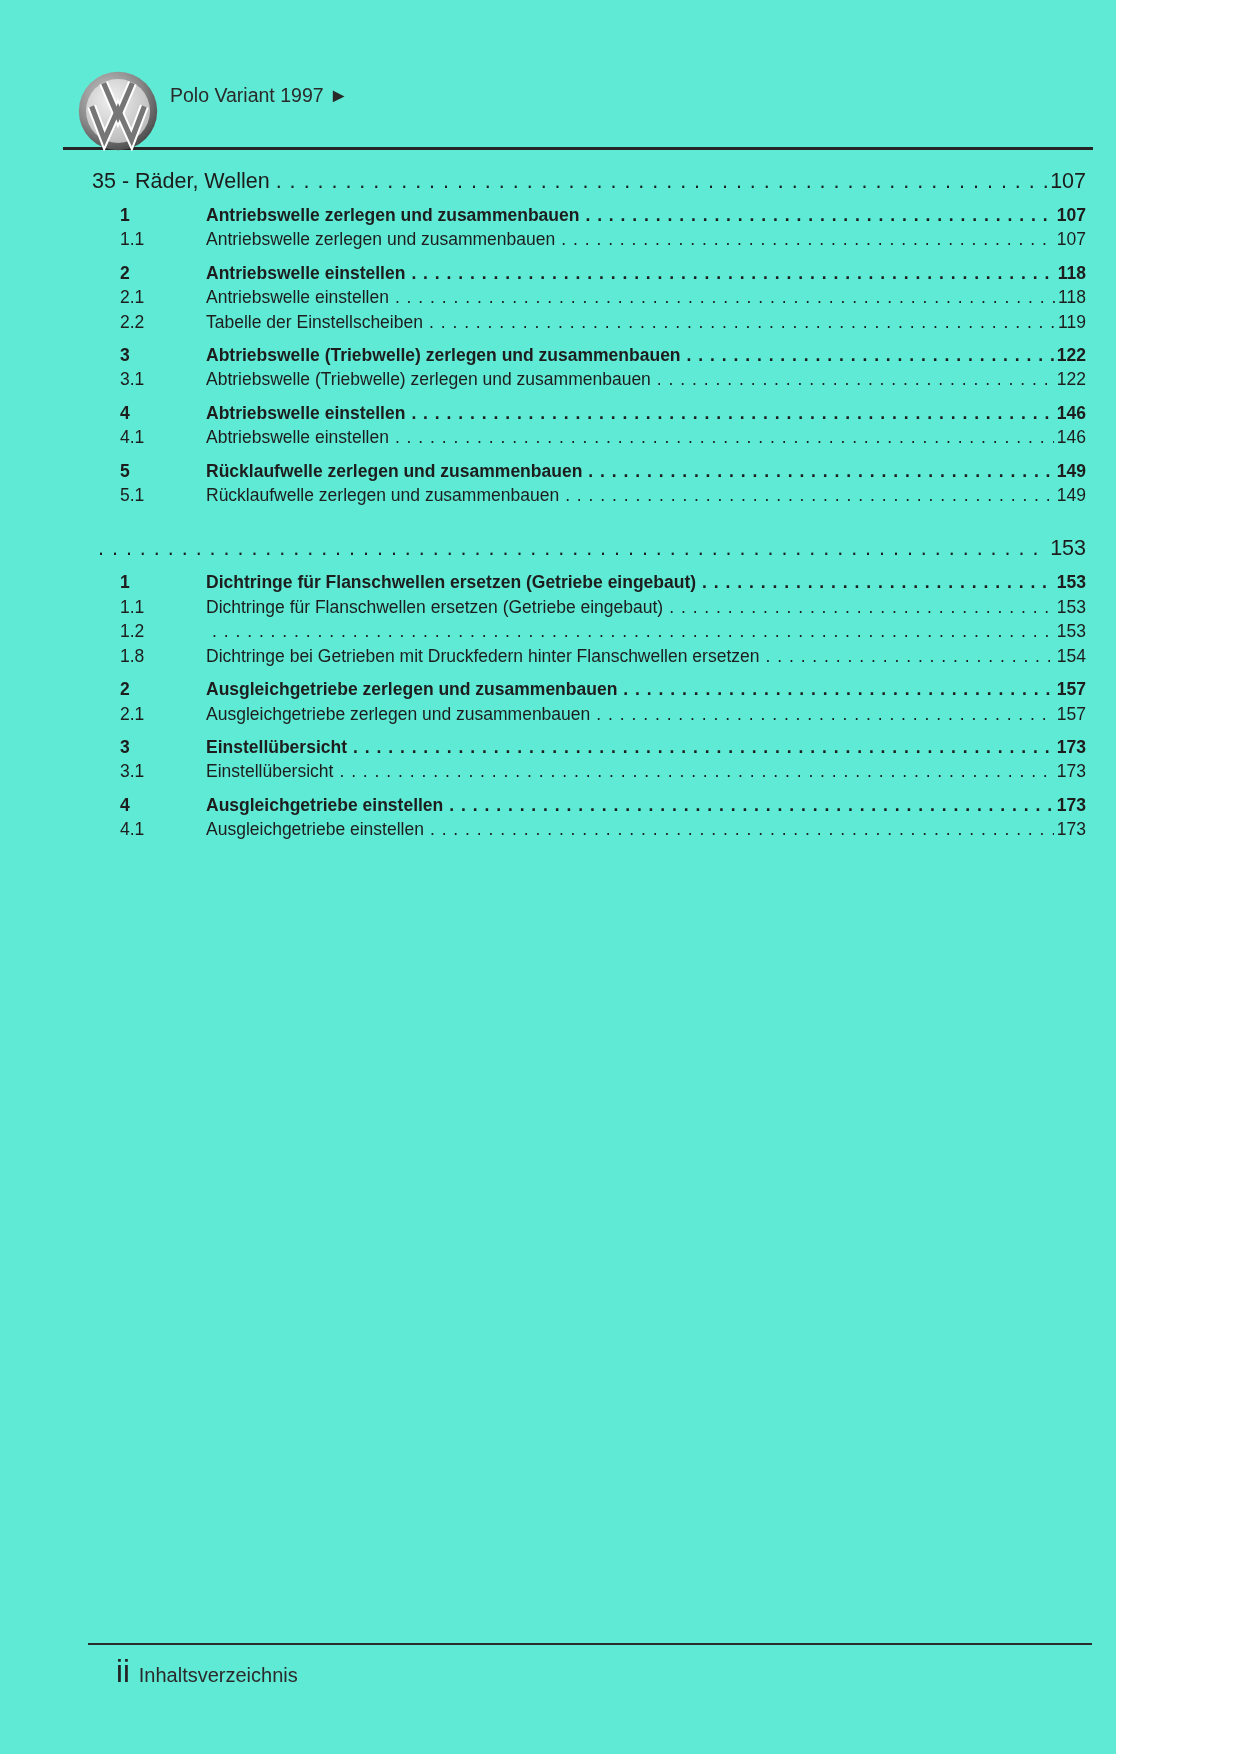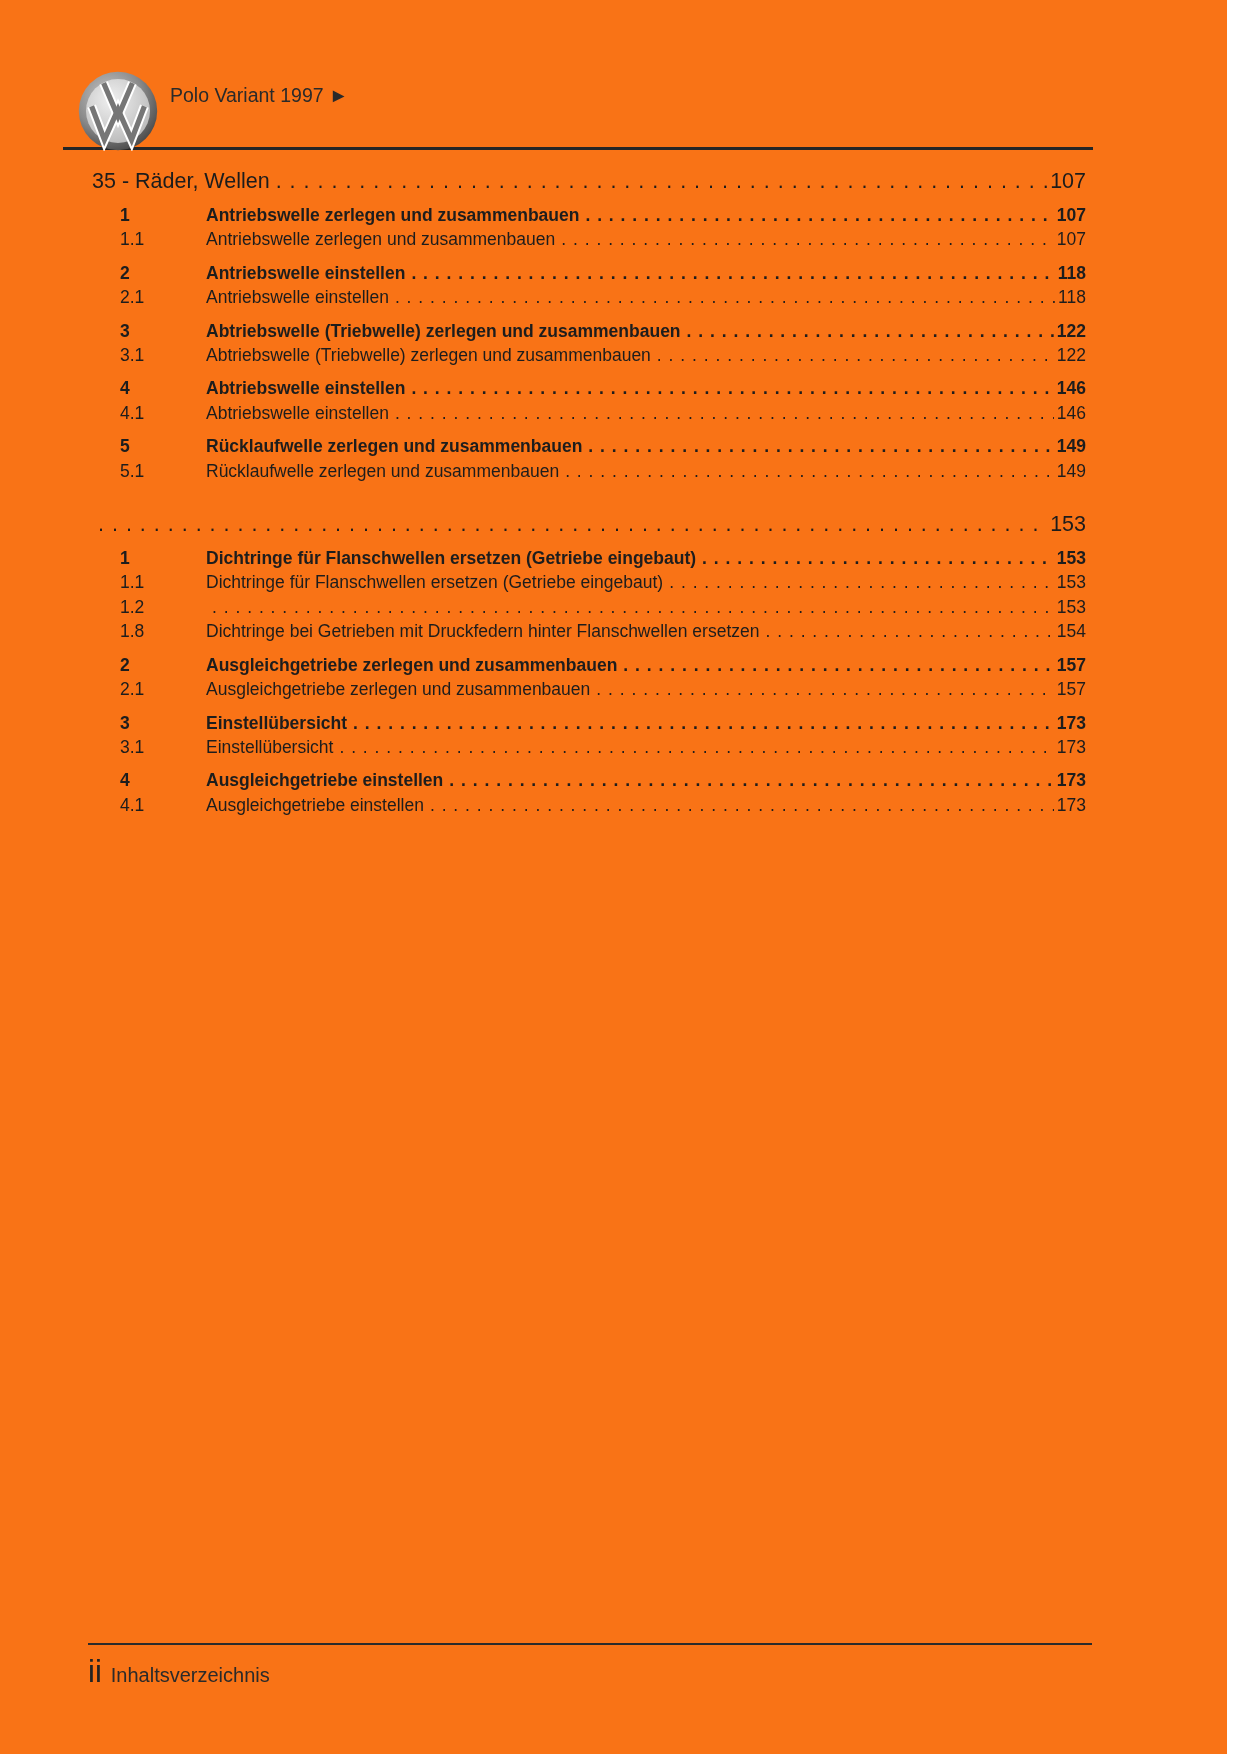--- a/index.html
+++ b/index.html
@@ -1,17 +1,17 @@
 <!DOCTYPE html>
 <html><head>
 <meta charset="utf-8">
 <style>
   html,body { margin:0; padding:0; background:#ffffff; }
   .page {
-    position:relative; width:1227px; height:1754px; background:#f97316;
+    position:relative; width:1116px; height:1754px; background:#5eead4;
     font-family:"Liberation Sans","DejaVu Sans",sans-serif; color:#1d1d1d;
     overflow:hidden;
   }
 
   
   .logo { position:absolute; left:78px; top:71px; width:80px; height:80px; z-index:2; }
   .header-rule {
     position:absolute; left:63px; top:147px; width:1030px; height:0;
     border-top:3px solid #262626;
   }
@@ -53,21 +53,21 @@
 
   
   .footer-rule {
     position:absolute; left:88px; top:1643px; width:1004px; height:0;
     border-top:2.5px solid #2b2b2b;
   }
   .footer {
     position:absolute; left:88px; top:1652px;
     display:flex; align-items:baseline; gap:9px;
   }
-  .footer-page { font-size:31px; color:#222222; line-height:40px; }
+  .footer-page { font-size:31px; color:#222222; line-height:40px;margin-left:28px; }
   .footer-label { font-size:20px; color:#2a2a2a; }
 </style>
 </head>
 <body>
 
 <div class="page">
 
   <div class="logo">
     <svg viewBox="0 0 100 100" width="80" height="80" aria-hidden="true">
       <defs>
@@ -122,20 +122,26 @@
         <span class="t">Antriebswelle einstellen</span>
         <span class="leader"></span>
         <span class="pg">118</span>
       </div>
       <div class="row">
         <span class="num">2.1</span>
         <span class="t">Antriebswelle einstellen</span>
         <span class="leader"></span>
         <span class="pg">118</span>
       </div>
+      <div class="row">
+        <span class="num">2.2</span>
+        <span class="t">Tabelle der Einstellscheiben</span>
+        <span class="leader"></span>
+        <span class="pg">119</span>
+      </div>
       <div class="row main">
         <span class="num">3</span>
         <span class="t">Abtriebswelle (Triebwelle) zerlegen und zusammenbauen</span>
         <span class="leader"></span>
         <span class="pg">122</span>
       </div>
       <div class="row">
         <span class="num">3.1</span>
         <span class="t">Abtriebswelle (Triebwelle) zerlegen und zusammenbauen</span>
         <span class="leader"></span>

